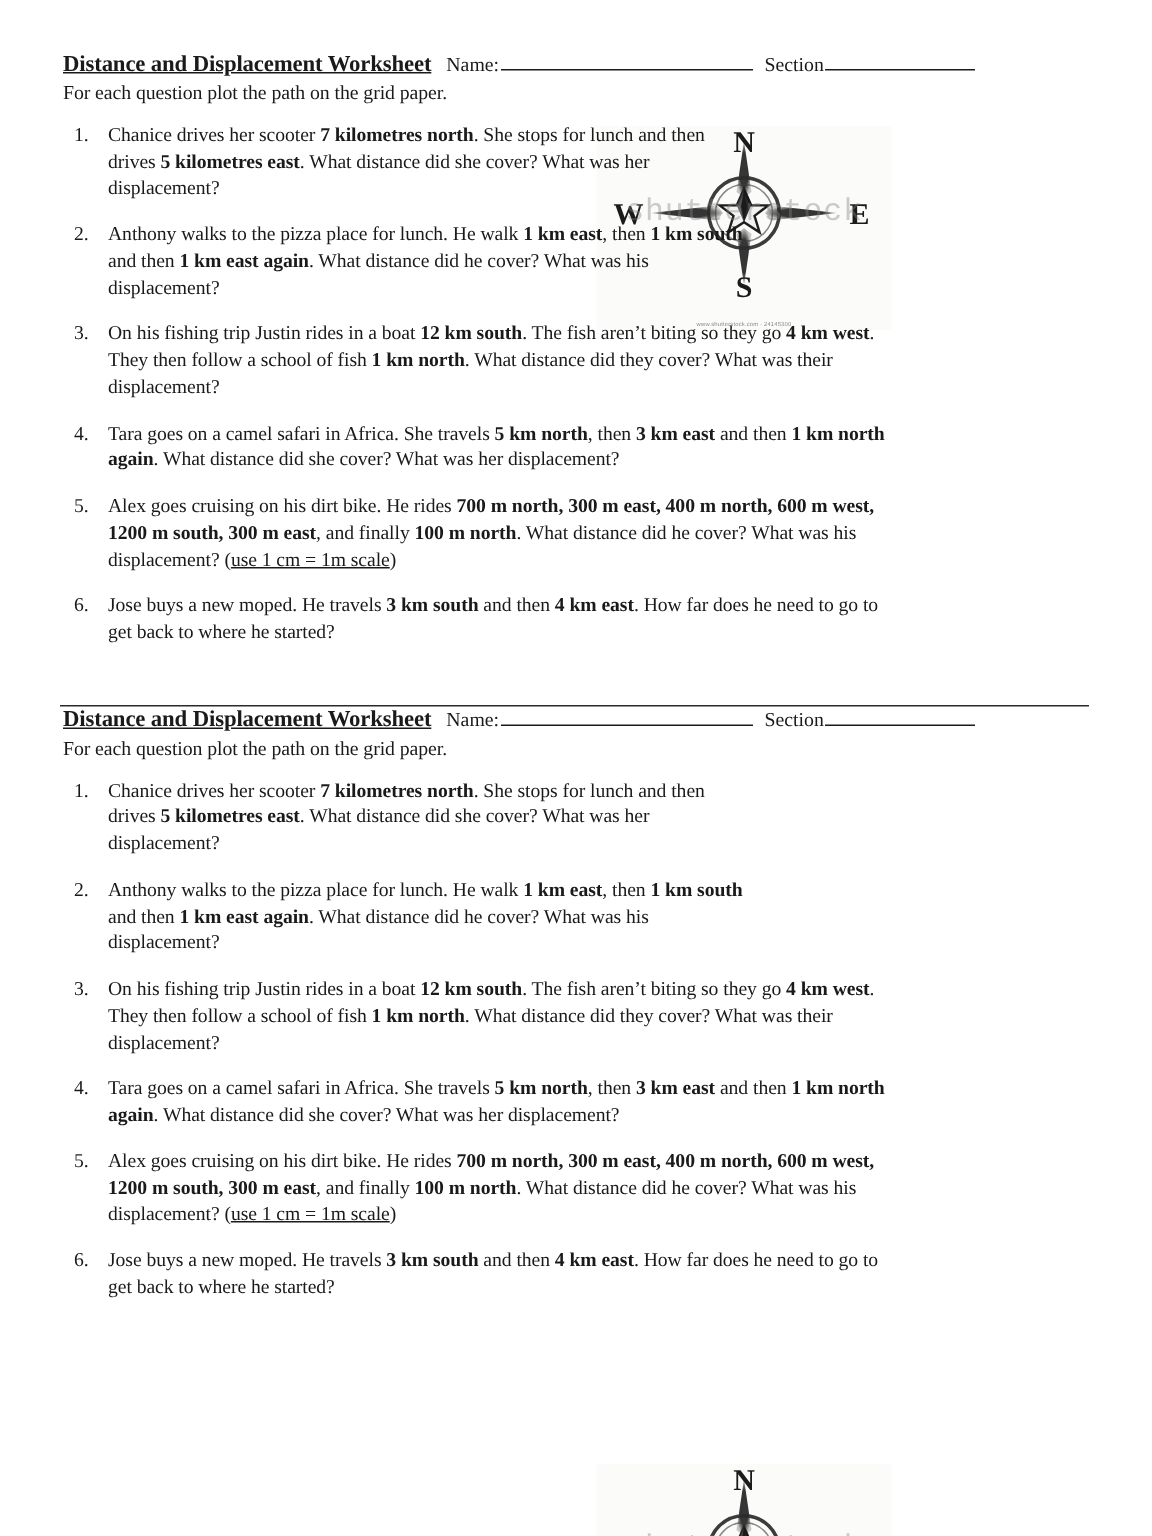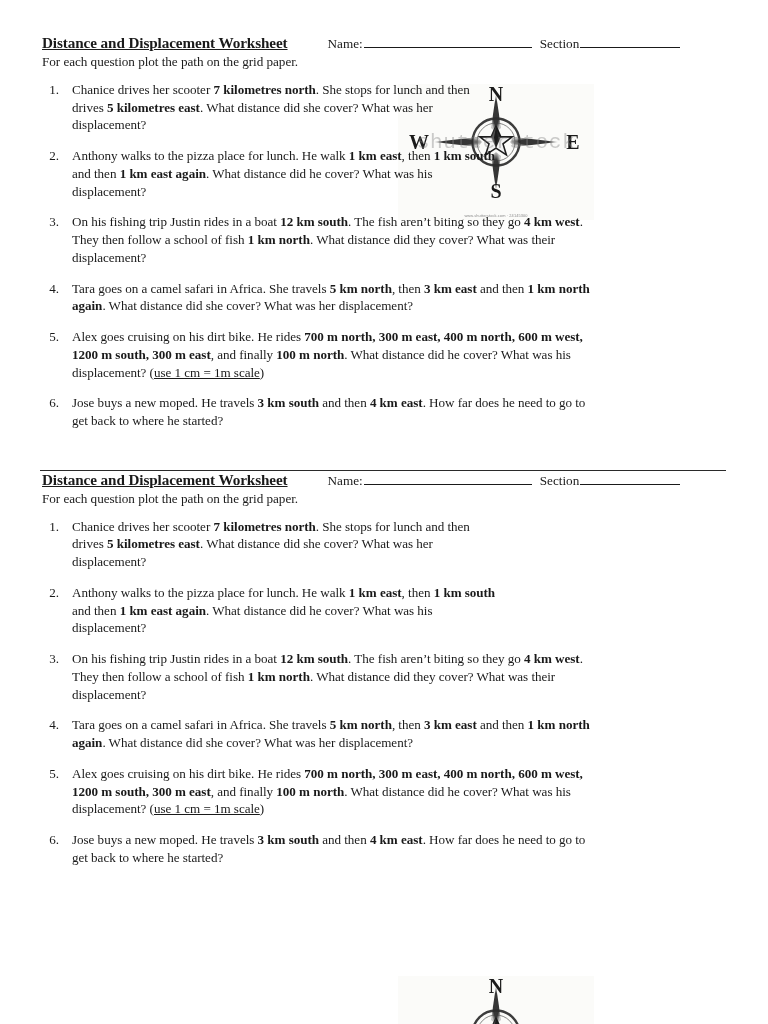--- a/index.html
+++ b/index.html
@@ -35,21 +35,21 @@
     white-space: nowrap;
   }
   .worksheet-title {
     font-size: 15.2px;
     font-weight: bold;
     text-decoration: underline;
     letter-spacing: -0.1px;
     flex: 0 0 auto;
   }
   .name-block {
-    margin-left: 40px;
+    margin-left: 10px;
     font-size: 13.2px;
     display: flex;
     align-items: baseline;
     flex: 1 1 auto;
   }
   .field-label { flex: 0 0 auto; }
   .field-rule {
     display: inline-block;
     border-bottom: 1.4px solid #1a1a1a;
     height: 11px;

